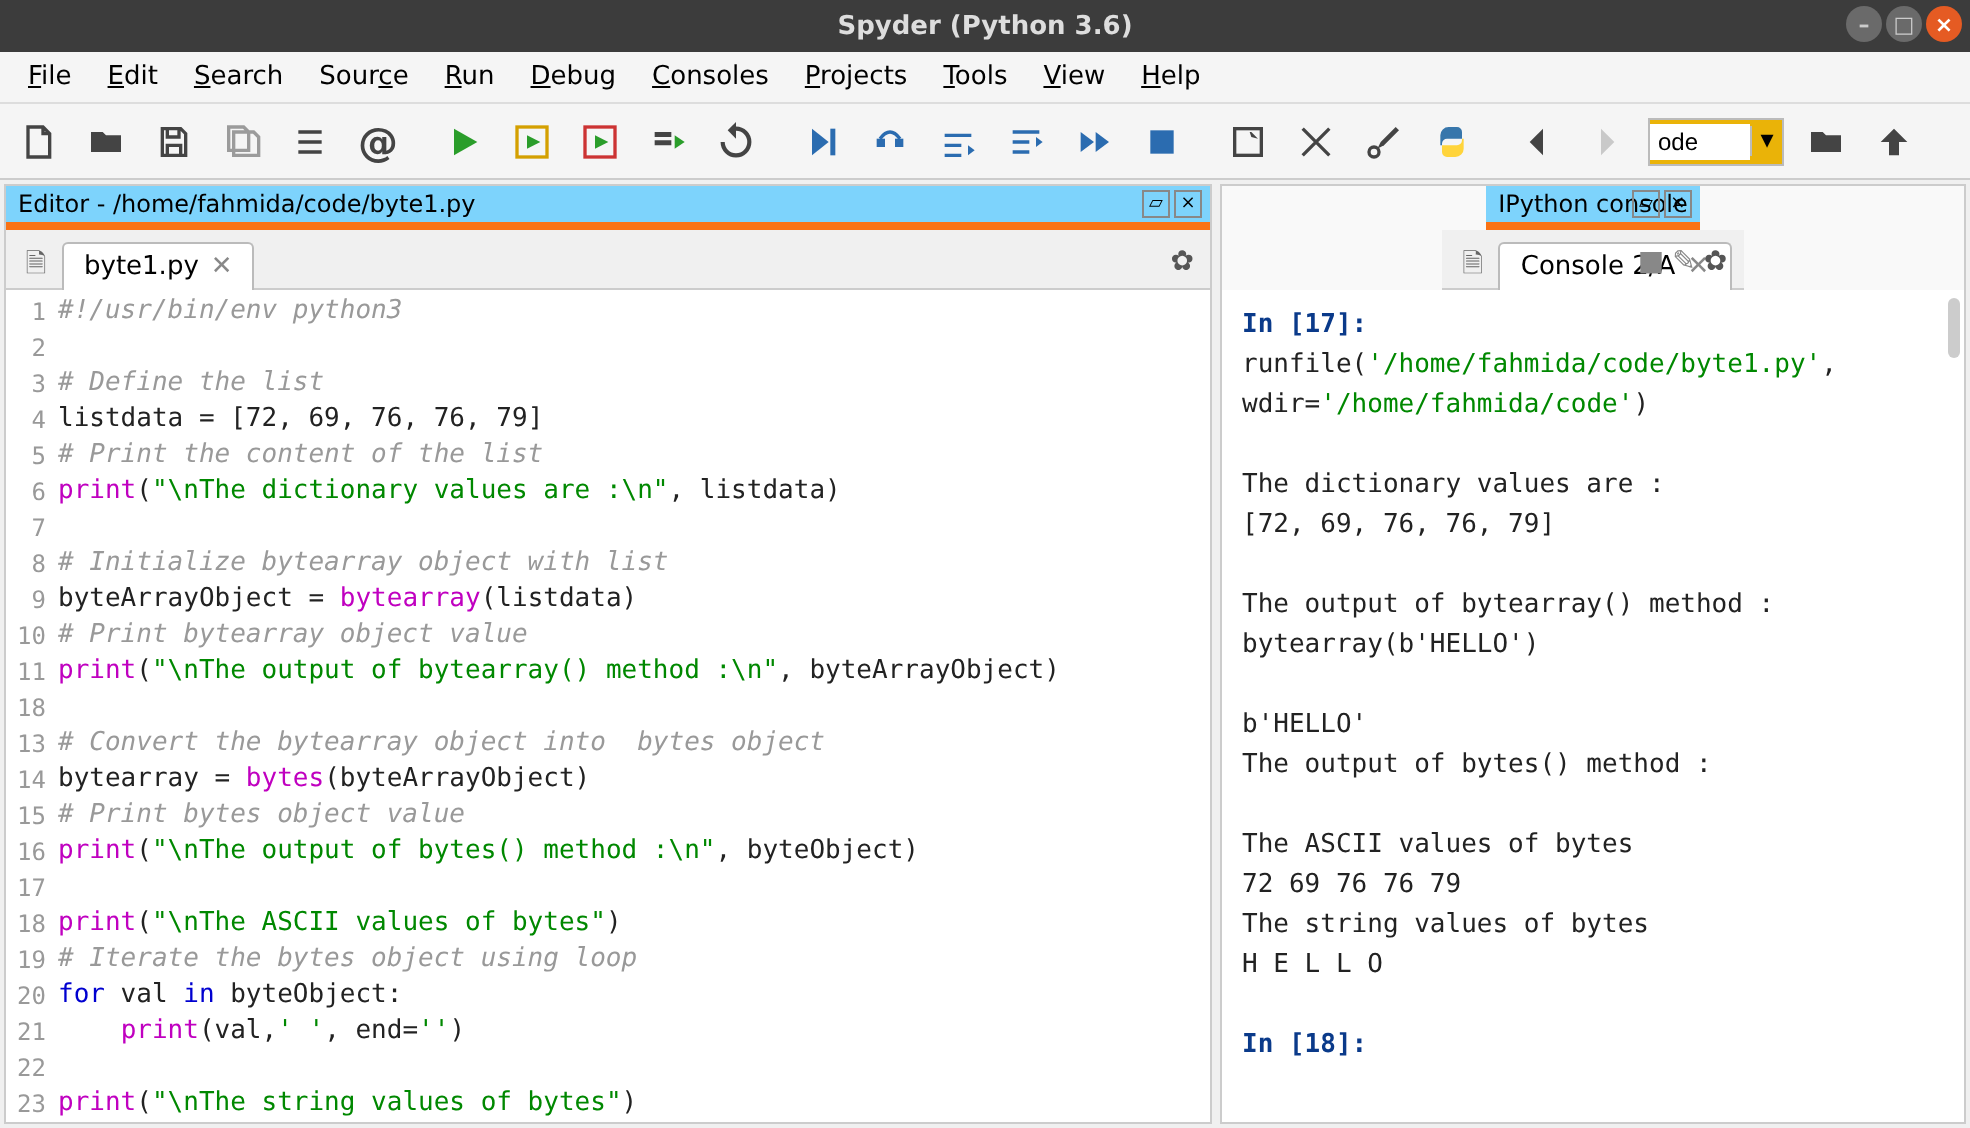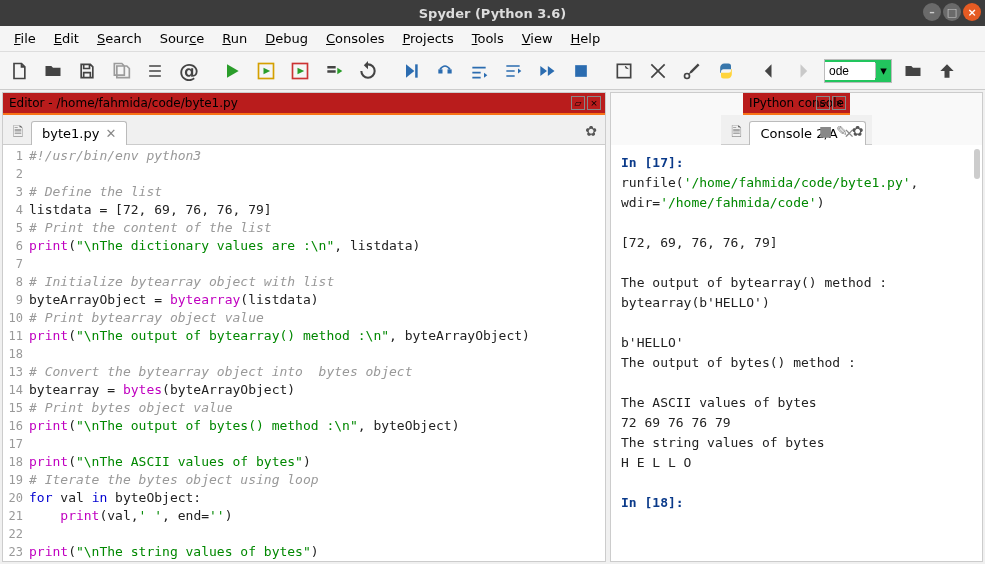--- a/index.html
+++ b/index.html
@@ -9,28 +9,28 @@
 .winbtn { width: 18px; height: 18px; border-radius: 9px; display: flex; align-items: center; justify-content: center; font-size: 11px; }
 .wmin { background: #6a6a6a; color: #ccc; }
 .wmax { background: #6a6a6a; color: #ccc; }
 .wclose { background: #e55b23; color: #fff; }
 .menubar { background: #f5f5f5; height: 26px; display: flex; align-items: center; padding: 0 6px; gap: 2px; border-bottom: 1px solid #ddd; }
 .menuitem { padding: 1px 8px; cursor: pointer; }
 .menuitem .u { text-decoration: underline; }
 .toolbar { background: #f5f5f5; height: 38px; display: flex; align-items: center; padding: 0 6px; gap: 8px; border-bottom: 1px solid #ccc; }
 .tbtn { width: 26px; height: 26px; display: flex; align-items: center; justify-content: center; cursor: pointer; color: #444; }
 .tbsep { width: 1px; height: 24px; }
-.tbdd { display: flex; align-items: center; border: 1px solid #bbb; height: 24px; background: #22c55e; }
+.tbdd { display: flex; align-items: center; border: 1px solid #bbb; height: 24px; background: #eab308; }
 .tbdd input { border: none; outline: none; padding: 2px 4px; width: 50px; font-size: 12px; }
 .tbdd .dd { width: 16px; text-align: center; border-left: 1px solid #bbb; }
 .workarea { flex: 1; display: flex; overflow: hidden; }
 .pane { display: flex; flex-direction: column; border: 1px solid #ccc; background: #f9f9f9; }
 .pane-left { flex: 0 0 604px; margin: 2px; }
 .pane-right { flex: 1; margin: 2px; align-items: center; }
-.pane-title { height: 22px; display: flex; align-items: center; padding: 0 6px; font-size: 12px; background: #b91c1c; border-bottom: 2px solid #f97316; position: relative; }
+.pane-title { height: 22px; display: flex; align-items: center; padding: 0 6px; font-size: 12px; background: #7dd3fc; border-bottom: 4px solid #f97316; position: relative; }
 .pane-title .winicons { position: absolute; right: 4px; display: flex; gap: 2px; }
 .pane-title .winicons span { width: 14px; height: 14px; border: 1px solid #888; font-size: 9px; display: flex; align-items: center; justify-content: center; }
 .tabbar { height: 30px; display: flex; align-items: flex-end; padding: 0 6px; background: #f0f0f0; border-bottom: 1px solid #ccc; position: relative; }
 .tab { background: #fff; border: 1px solid #bbb; border-bottom: none; padding: 4px 10px; display: flex; align-items: center; gap: 6px; font-size: 13px; border-radius: 3px 3px 0 0; margin-bottom: -1px; }
 .tab .close { color: #888; font-weight: bold; cursor: pointer; }
 .tabbar .tbsmall { position: absolute; right: 8px; top: 8px; display: flex; gap: 4px; font-size: 14px; color: #555; }
 .tabicon-left { width: 18px; margin-right: 4px; color: #666; display: flex; align-items: center; justify-content: center; }
 .code-area { flex: 1; background: #fff; overflow: auto; font-family: "DejaVu Sans Mono", "Consolas", monospace; font-size: 13px; line-height: 18px; padding-top: 2px; }
 .code-line { display: flex; white-space: pre; }
 .gutter { width: 26px; text-align: right; color: #999; padding-right: 6px; flex-shrink: 0; user-select: none; font-size: 12px; }
@@ -282,20 +282,21 @@
       <div class="tbsmall">
         <span style="color:#888">■</span>
         <span style="color:#888">✎</span>
         <span>✿</span>
       </div>
     </div>
     <div class="console-body" id="console-body">
       <div class="scroll-ind"></div>
     <div><span class="con-in">In [17]:</span> <span class="con-text">runfile(</span><span class="con-path">'/home/fahmida/code/byte1.py'</span><span class="con-text">, wdir=</span><span class="con-path">'/home/fahmida/code'</span><span class="con-text">)</span></div>
         <div class="con-text">&nbsp;</div>
+        <div class="con-text">The dictionary values are :</div>
         <div class="con-text"> [72, 69, 76, 76, 79]</div>
         <div class="con-text">&nbsp;</div>
         <div class="con-text">The output of bytearray() method :</div>
         <div class="con-text"> bytearray(b'HELLO')</div>
         <div class="con-text">&nbsp;</div>
         <div class="con-text"> b'HELLO'</div>
         <div class="con-text">The output of bytes() method :</div>
         <div class="con-text">&nbsp;</div>
         <div class="con-text">The ASCII values of bytes</div>
         <div class="con-text">72  69  76  76  79</div>

